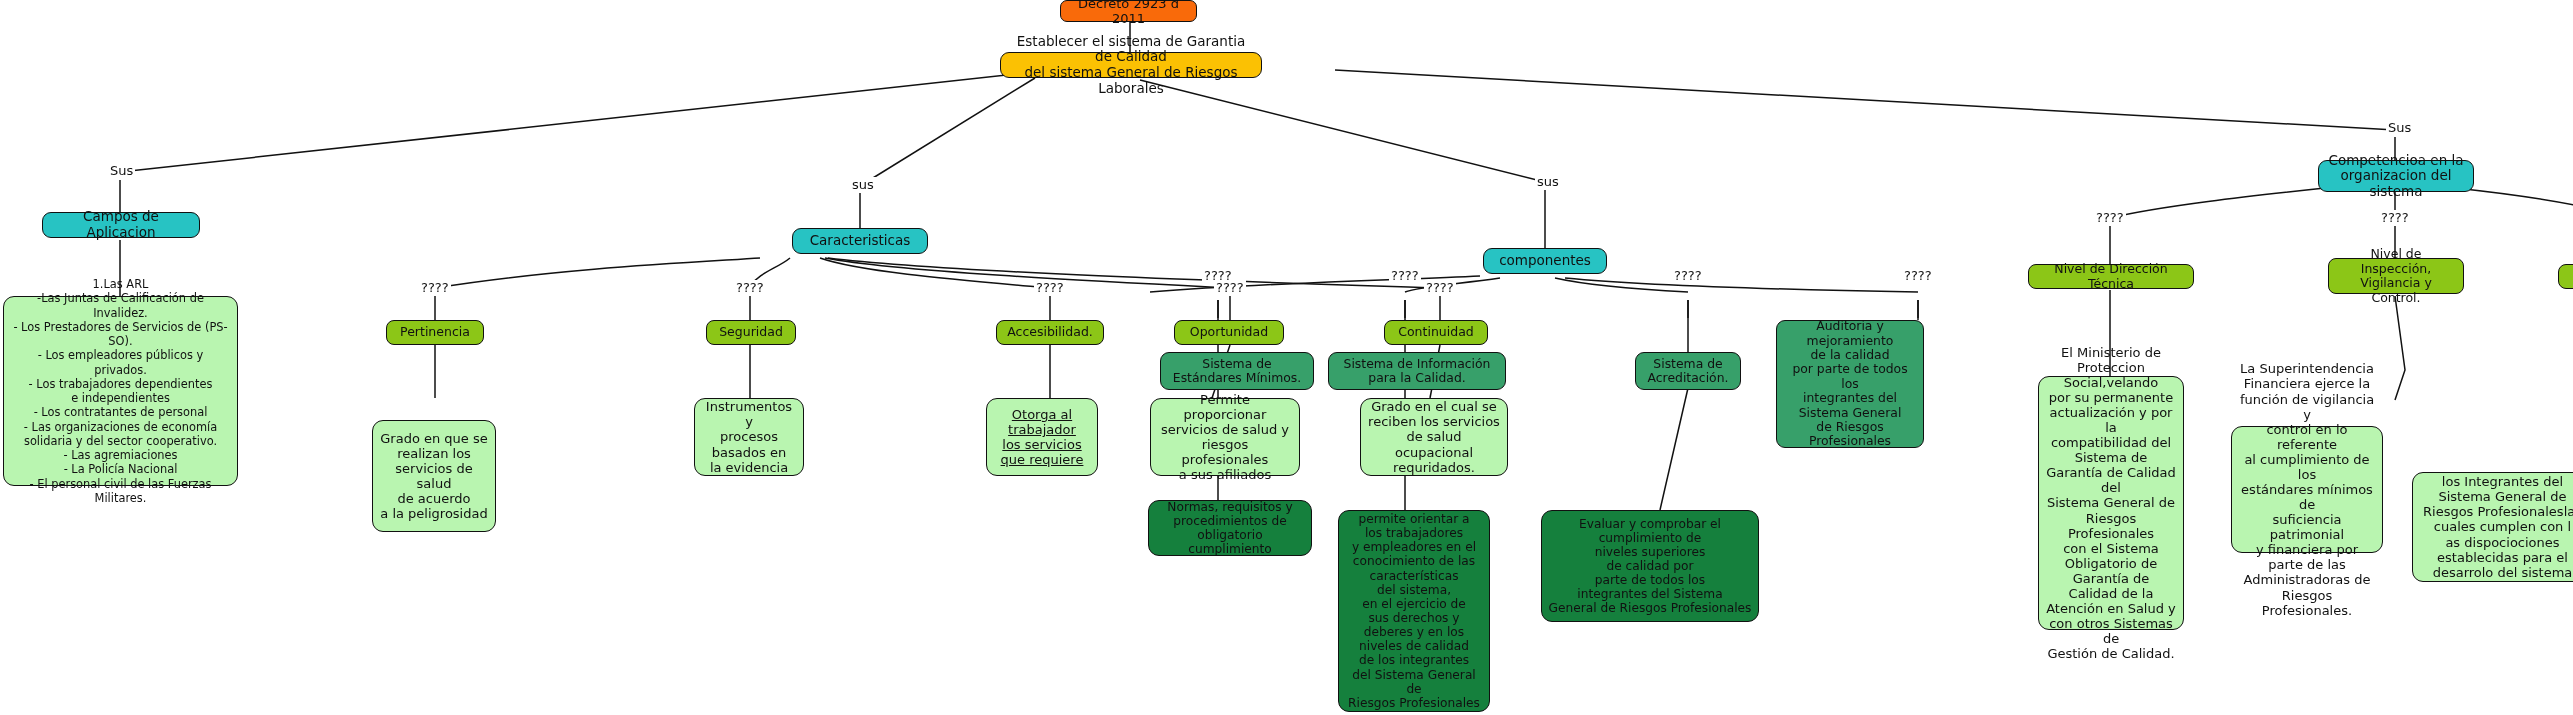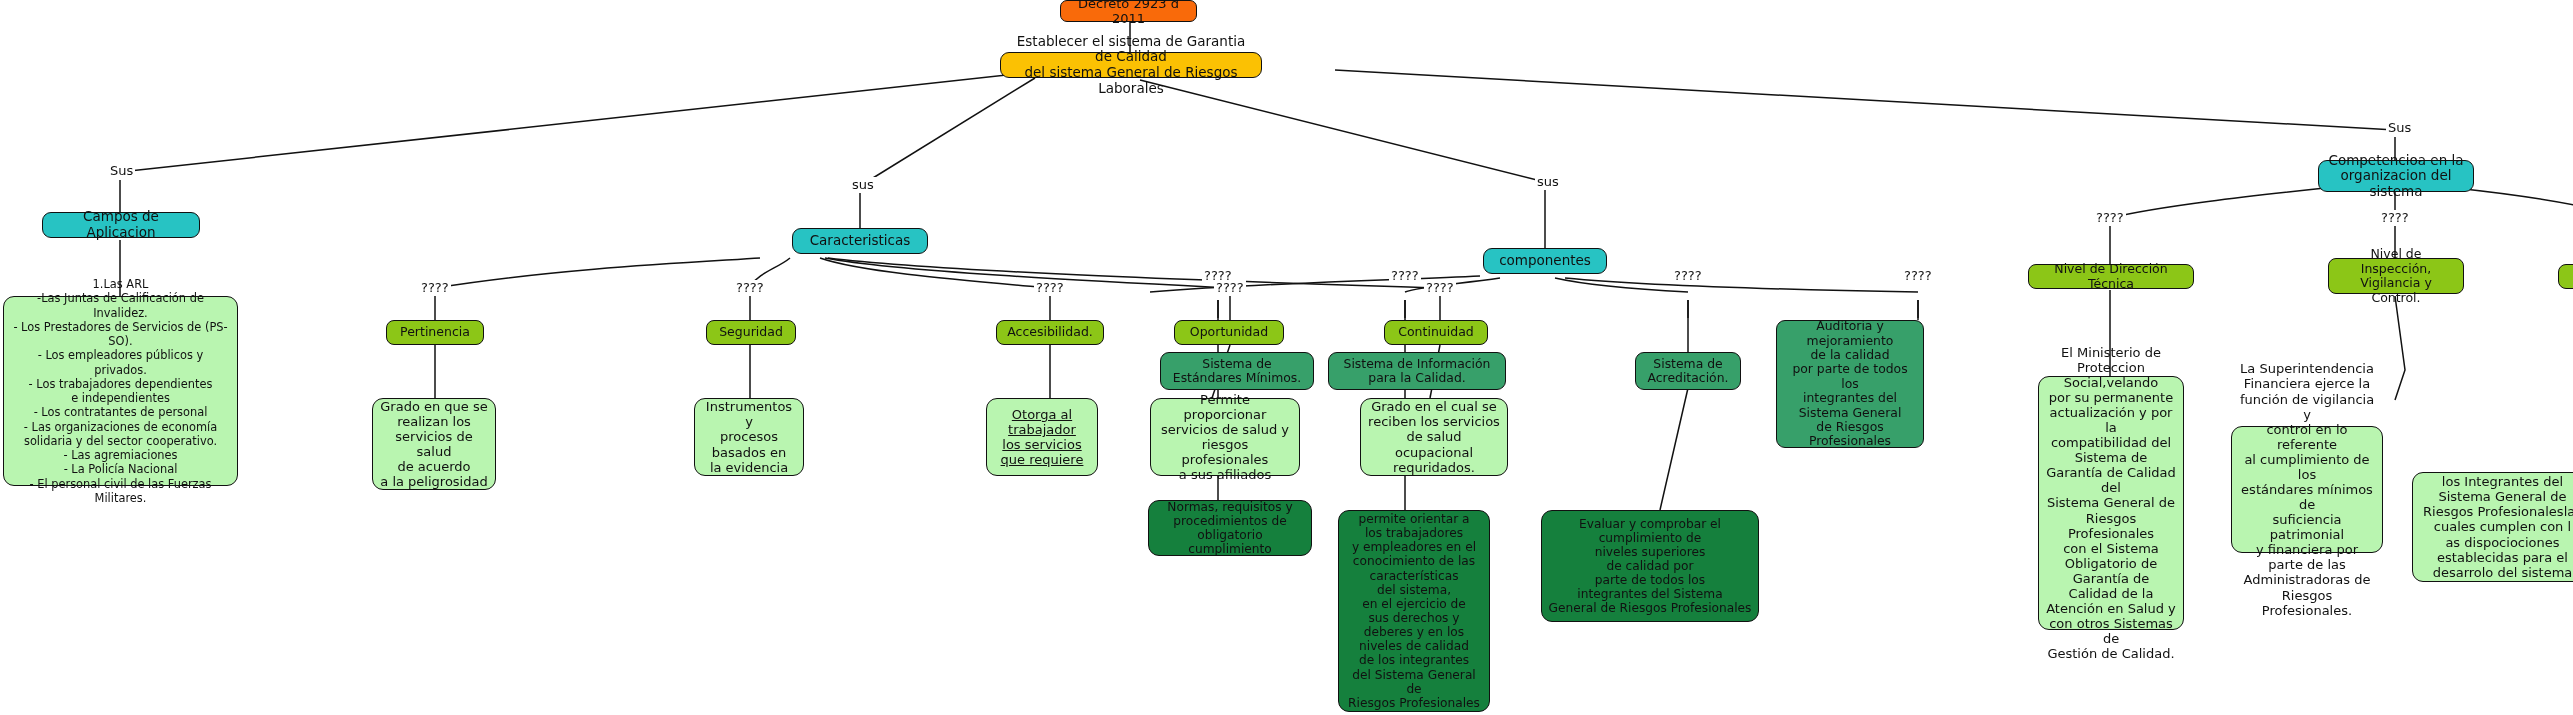--- a/index.html
+++ b/index.html
@@ -193,21 +193,21 @@
   <div class="edge-label" style="left:1034px; top:280px;">????</div>
   <div class="edge-label" style="left:1214px; top:280px;">????</div>
   <div class="edge-label" style="left:1424px; top:280px;">????</div>
 
   <div class="node n-sub" style="left:386px; top:320px; width:98px; height:25px;">Pertinencia</div>
   <div class="node n-sub" style="left:706px; top:320px; width:90px; height:25px;">Seguridad</div>
   <div class="node n-sub" style="left:996px; top:320px; width:108px; height:25px;">Accesibilidad.</div>
   <div class="node n-sub" style="left:1174px; top:320px; width:110px; height:25px;">Oportunidad</div>
   <div class="node n-sub" style="left:1384px; top:320px; width:104px; height:25px;">Continuidad</div>
 
-  <div class="node n-leaf" style="left:372px; top:398px; width:124px; height:92px;text-align:center;">Grado en que se
+  <div class="node n-leaf" style="left:372px; top:420px; width:124px; height:112px;text-align:center;">Grado en que se
 realizan los
 servicios de salud
 de acuerdo
 a la peligrosidad</div>
   <div class="node n-leaf" style="left:694px; top:398px; width:110px; height:78px;">Instrumentos y
 procesos
 basados en
 la evidencia</div>
   <div class="node n-leaf" style="left:986px; top:398px; width:112px; height:78px;text-decoration:underline;">Otorga al
 trabajador

